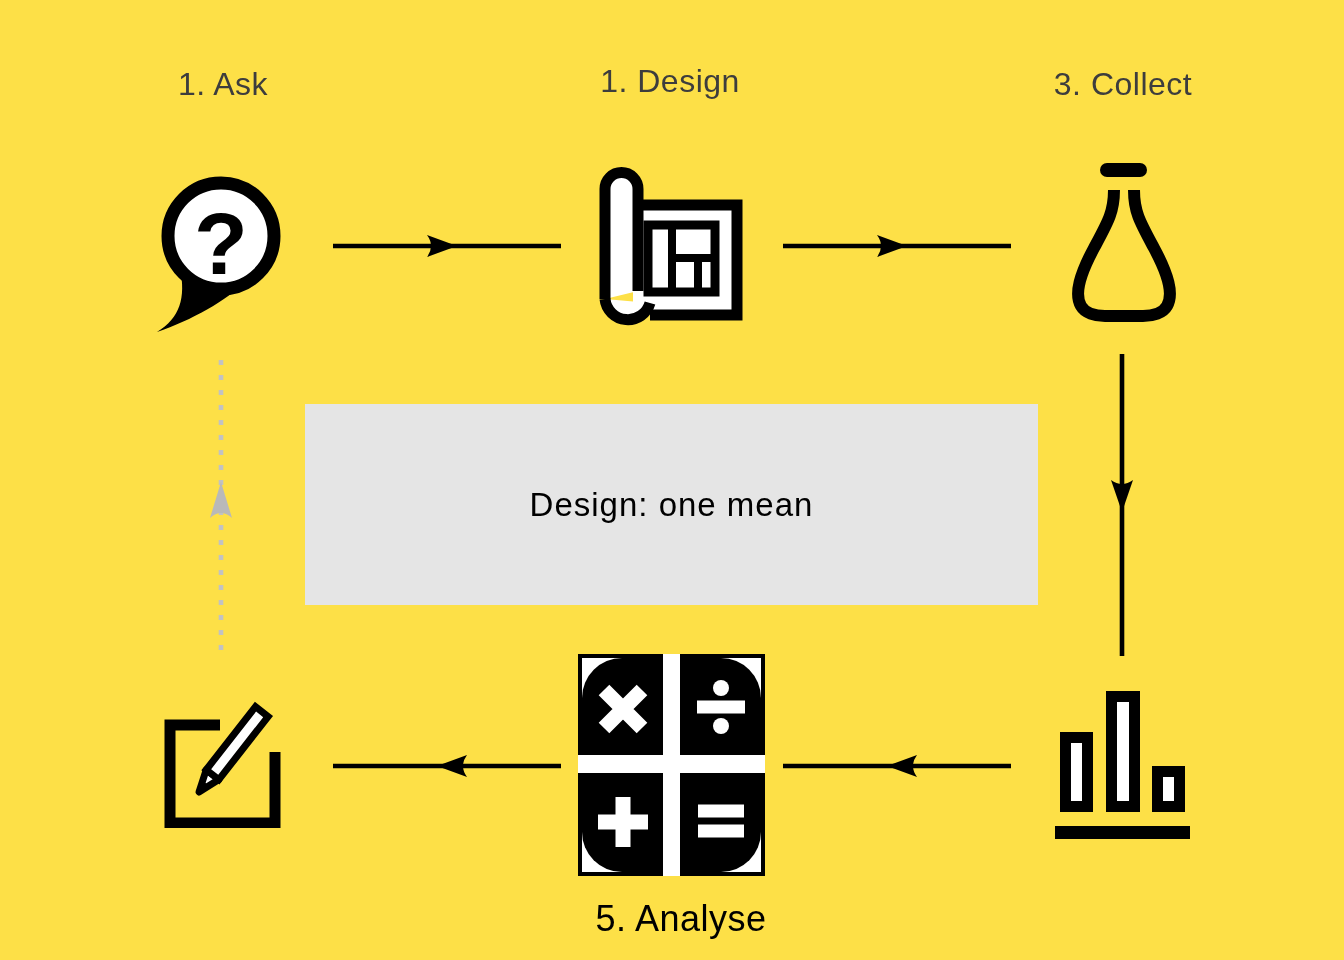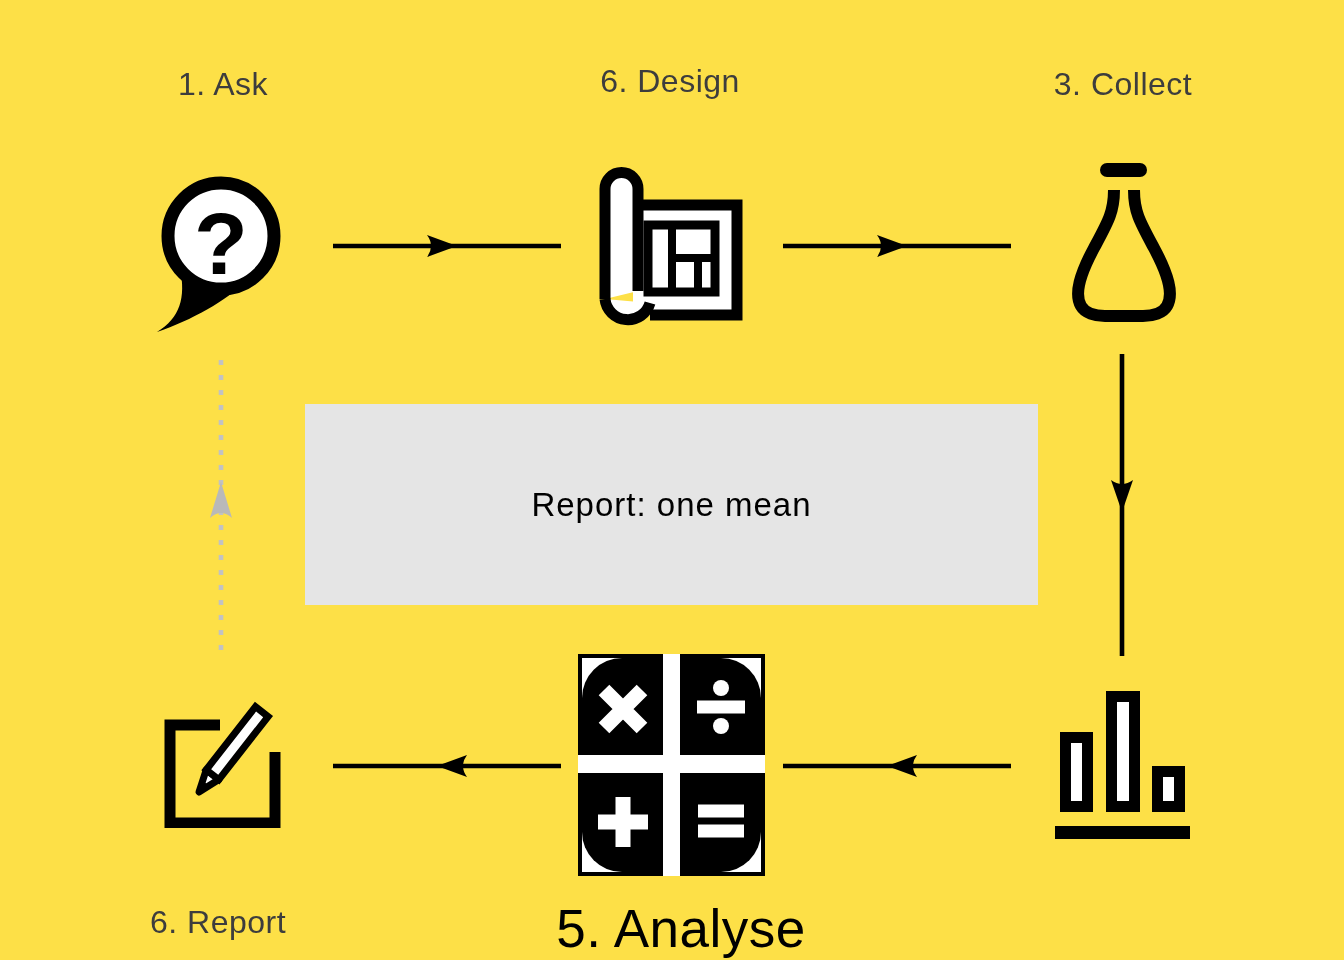--- a/index.html
+++ b/index.html
@@ -4,40 +4,39 @@
 <style>
   html,body{margin:0;padding:0;background:#ffffff;}
   .canvas{
     position:relative;width:1344px;height:960px;background:#fde047;overflow:hidden;
     font-family:"Liberation Sans", sans-serif;
   }
   .step-label{
     position:absolute;text-align:center;font-size:32px;color:#3d3d3d;
     letter-spacing:0.5px;white-space:nowrap;
   }
-  .step-label.active{font-size:53px;color:#000000;}
+  .step-label.active{font-size:36px;color:#000000;}
   .icon{position:absolute;}
   .arrow{position:absolute;}
   .center-box{
     position:absolute;left:305px;top:404px;width:733px;height:201px;
     background:#e5e5e5;display:flex;align-items:center;justify-content:center;
   }
   .center-box span{font-size:33px;color:#000000;letter-spacing:1px;}
   svg{display:block;}
 </style>
 </head>
 <body>
 
 <div class="canvas">
 
   <div class="step-label" style="left:123px;top:66px;width:200px;">1. Ask</div>
-  <div class="step-label" style="left:570px;top:63px;width:200px;">6. Design</div>
+  <div class="step-label" style="left:570px;top:63px;width:200px;">1. Design</div>
   <div class="step-label" style="left:1023px;top:66px;width:200px;">3. Collect</div>
   <div class="step-label active" style="left:531px;top:898px;width:300px;">5. Analyse</div>
-  <div class="step-label" style="left:118px;top:904px;width:200px;">6. Report</div>
 
   <div class="icon" style="left:150px;top:170px;">
     <svg width="138" height="162" viewBox="0 0 138 162">
       <path d="M30 98 C36 128 30 148 7 162 C42 150 76 131 96 111 C78 120 52 112 38 101 Z" fill="#000"></path>
       <circle cx="71" cy="66" r="53" fill="#fff" stroke="#000" stroke-width="13"></circle>
       <text x="71" y="104" font-size="88" font-weight="bold" text-anchor="middle" font-family="Liberation Sans, sans-serif" fill="#000">?</text>
     </svg>
   </div>
 
   <div class="icon" style="left:597px;top:167px;">
@@ -140,16 +139,16 @@
   </div>
 
   <div class="arrow" style="left:207px;top:358px;">
     <svg width="28" height="300" viewBox="0 0 28 300">
       <line x1="14" y1="2" x2="14" y2="298" stroke="#c2c2c2" stroke-width="4.6" stroke-dasharray="5 10"></line>
       <path d="M14 124 L3 160 Q14 150 25 160 Z" fill="#b9b9b9"></path>
     </svg>
   </div>
 
   <div class="center-box">
-    <span>Report: one mean</span>
+    <span>Design: one mean</span>
   </div>
 
 </div>
 
 </body></html>

